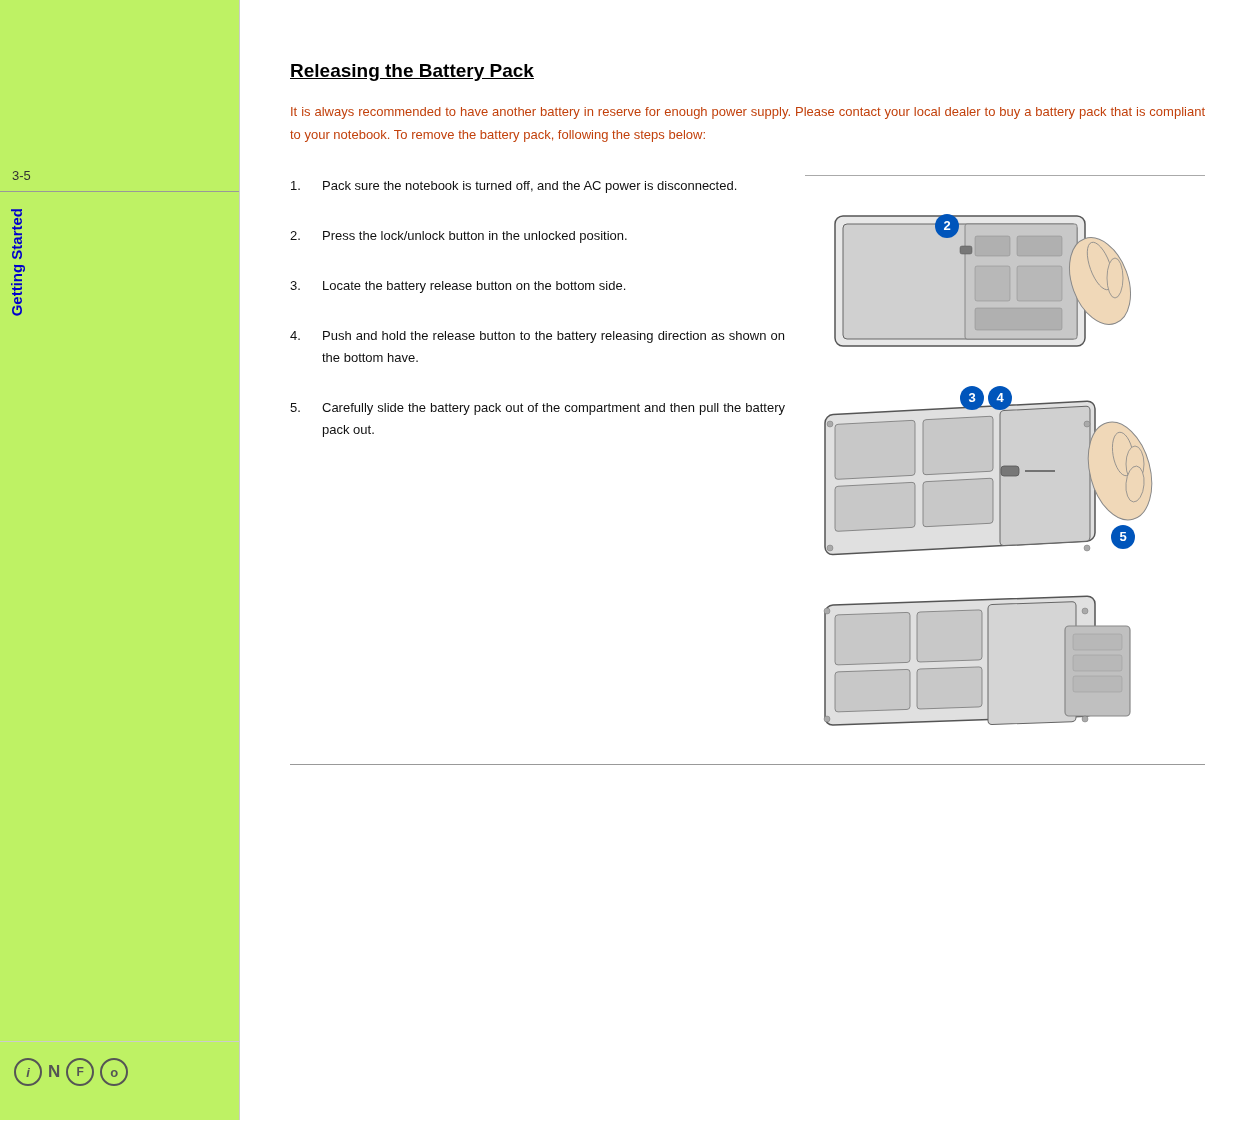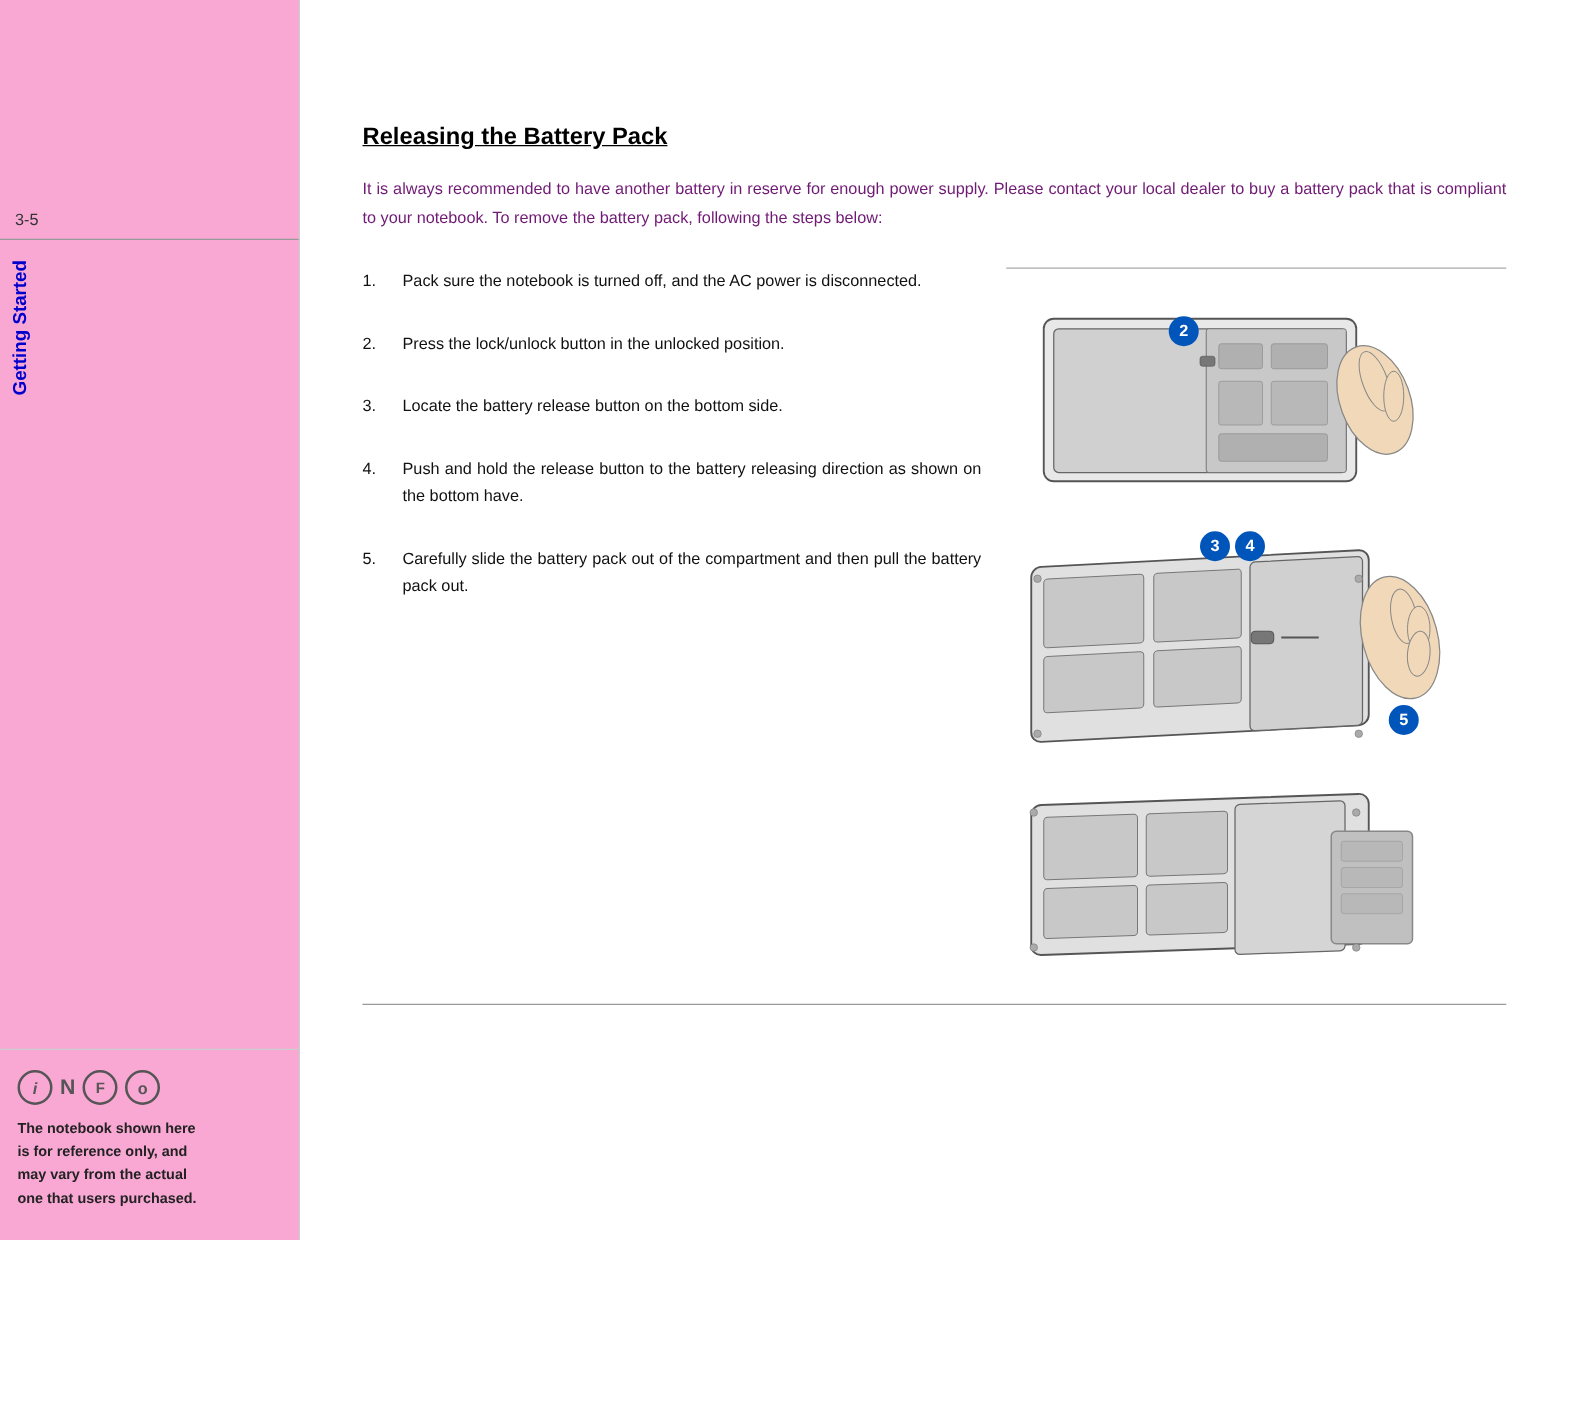--- a/index.html
+++ b/index.html
@@ -9,22 +9,22 @@
       width: 1255px;
       height: 1134px;
       display: flex;
       overflow: hidden;
     }
 
     
     .sidebar {
       width: 240px;
       min-width: 240px;
-      height: 992px;
-      background: #f9a8d4;
+      height: 1120px;
+      background: #bef264;
       border-right: 1px solid #ccc;
       display: flex;
       flex-direction: column;
       justify-content: space-between;
       position: relative;
     }
 
     .page-number {
       font-size: 13px;
       color: #333;
@@ -82,37 +82,36 @@
     .sidebar-note b {
       font-weight: bold;
     }
 
     
     .main-content {
       flex: 1;
       padding: 60px 50px 40px 50px;
       overflow: hidden;
       position: relative;
-      margin-top: 39px;
     }
 
     .section-title {
       font-size: 19px;
       font-weight: bold;
       text-decoration: underline;
       margin-bottom: 18px;
       color: #000;
     }
 
     .intro-text {
       font-size: 13px;
       line-height: 1.8;
       margin-bottom: 28px;
       text-align: justify;
-      color: #701a75;
+      color: #c2410c;
     }
 
     .content-area {
       display: flex;
       gap: 20px;
     }
 
     .steps-column {
       flex: 1;
       min-width: 300px;
@@ -185,26 +184,20 @@
   <div class="sidebar-bottom">
     <div class="info-icons">
 
       <div class="icon-circle" style="font-style:italic; font-weight:bold; font-size:13px;">i</div>
 
       <div style="font-weight:bold; font-size:17px; color:#555;">N</div>
 
       <div class="icon-circle" style="font-size:12px;">F</div>
 
       <div class="icon-circle" style="font-size:13px;">o</div>
-    </div>
-    <div class="sidebar-note">
-      <b>The  notebook  shown  here<br>
-      is  for  reference  only,  and<br>
-      may  vary  from  the  actual<br>
-      one that users purchased.</b>
     </div>
   </div>
 </div>
 
 <div class="main-content">
 
   <div class="section-title">Releasing the Battery Pack</div>
 
   <div class="intro-text">It is always recommended to have another  battery in reserve for enough power supply.  Please contact your local dealer  to buy a battery pack that is  compliant  to your notebook.   To remove the battery pack, following the steps below:</div>
 

